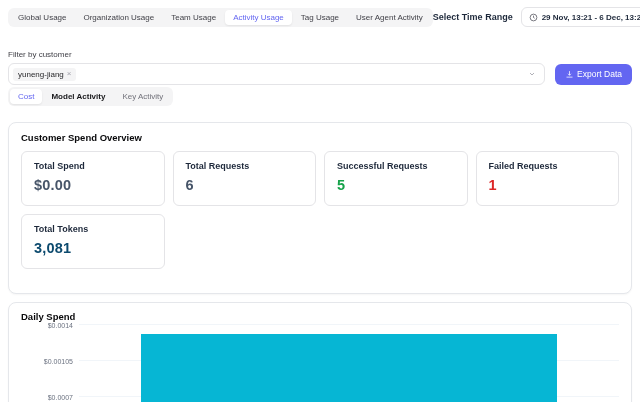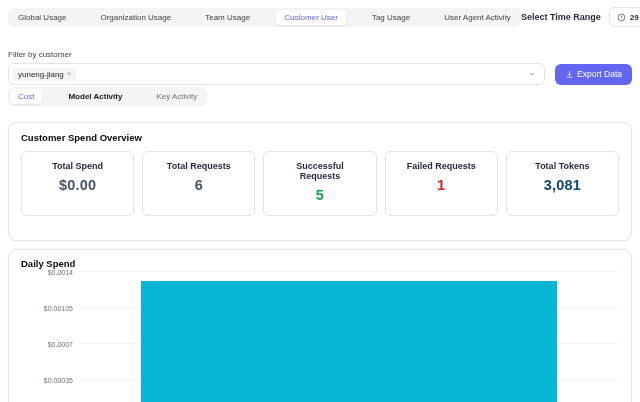--- a/index.html
+++ b/index.html
@@ -8,21 +8,21 @@
     font-family: "Liberation Sans", sans-serif;
     background: #ffffff;
     color: #18181b;
     padding: 5px 8px 4px 8px;
   }
 
   
   .top-row { display: flex; align-items: center; justify-content: space-between; margin-top: 2px; }
   .pill-tabs {
     display: inline-flex; align-items: center;
-    background: #f4f4f5; border-radius: 6px; padding: 2px; gap: 18px;
+    background: #f4f4f5; border-radius: 6px; padding: 2px; gap: 1px;
   }
   .pill-tab {
     font-size: 8px; font-weight: 500; color: #3f3f46;
     padding: 3px 8px; border-radius: 4px; white-space: nowrap; cursor: pointer;
     background: transparent; border: none; font-family: inherit;
   }
   .pill-tab.active {
     background: #ffffff; color: #6366f1;
     box-shadow: 0 1px 2px rgba(0,0,0,0.08);
   }
@@ -63,21 +63,21 @@
   .view-tab-model { color: #18181b; font-weight: 700; }
   .view-tab-key { color: #71717a; }
 
   
   .card {
     background: #fff; border: 1px solid #e5e7eb; border-radius: 8px;
     box-shadow: 0 1px 2px rgba(0,0,0,0.04);
   }
   .overview-card { margin-top: 16px; padding: 9px 12px 24px 12px; }
   .card-title { font-size: 9.5px; font-weight: 700; color: #09090b; }
-  .stats-grid { display: grid; grid-template-columns: repeat(5, 1fr); gap: 8px; margin-top: 8px; text-align: center; }
+  .stats-grid { display: grid; grid-template-columns: repeat(4, 1fr); gap: 8px; margin-top: 8px; }
   .stat-card { border: 1px solid #e4e4e7; border-radius: 6px; background: #fff; padding: 9px 12px 12px 12px; }
   .stat-label { font-size: 9px; font-weight: 700; color: #1e293b; }
   .stat-value { font-size: 14.5px; font-weight: 600; color: #475569; margin-top: 6px; letter-spacing: 0.2px; }
 
   
   .chart-card { margin-top: 8px; padding: 8px 12px 10px 12px; height: 193px; }
   .chart-wrap { display: flex; margin-top: 3px; }
   .y-axis { position: relative; width: 58px; height: 144px; flex: none; }
   .ytick {
     position: absolute; right: 6px; transform: translateY(50%);
@@ -95,21 +95,21 @@
   svg { display: block; }
 </style>
 </head>
 <body>
 
 <div class="top-row">
   <div class="pill-tabs">
     <button class="pill-tab">Global Usage</button>
     <button class="pill-tab">Organization Usage</button>
     <button class="pill-tab">Team Usage</button>
-    <button class="pill-tab active">Customer User</button>
+    <button class="pill-tab active">Activity Usage</button>
     <button class="pill-tab">Tag Usage</button>
     <button class="pill-tab">User Agent Activity</button>
   </div>
 
   <div class="time-range-wrap">
     <span class="time-range-label">Select Time Range</span>
     <div class="time-select">
       <span class="icon">
         <svg width="9" height="9" viewBox="0 0 24 24" fill="none" stroke="#52525b" stroke-width="2">
           <circle cx="12" cy="12" r="9"></circle>

